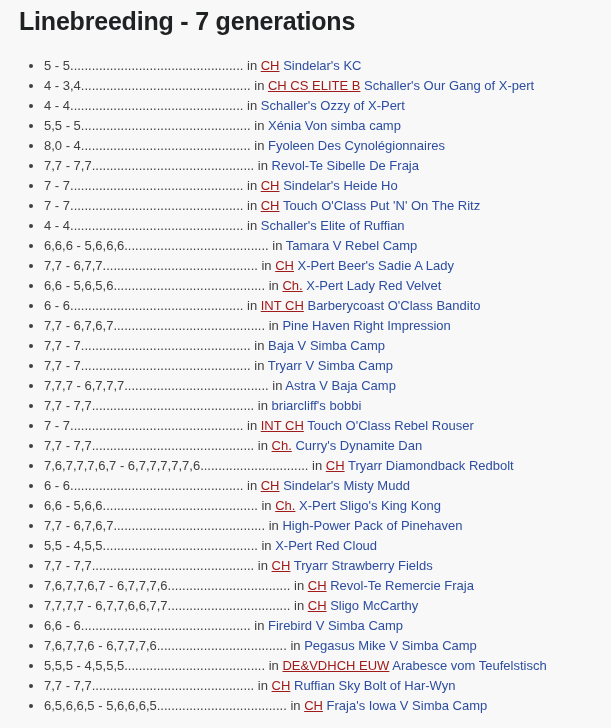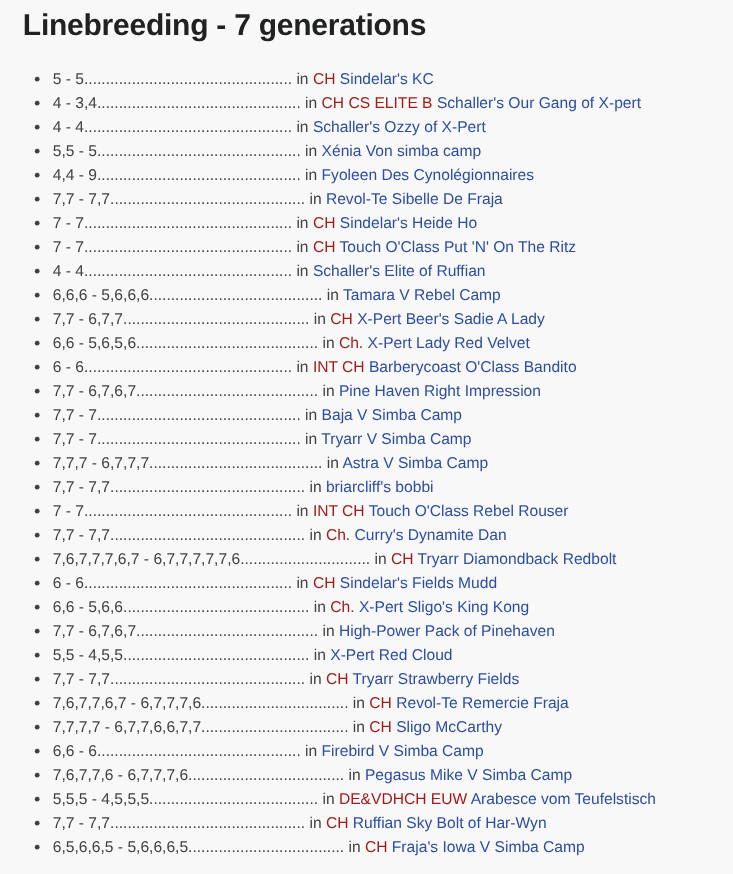--- a/index.html
+++ b/index.html
@@ -32,51 +32,51 @@
   }
   ul.lb-list li{
     font-size:13px;
     line-height:20px;
     height:20px;
     color:var(--text);
     white-space:nowrap;
   }
   ul.lb-list li::marker{color:var(--text);}
   .pattern,.leader,.connector{color:var(--text);}
-  .champ{color:var(--red);}
+  .champ{color:var(--red);text-decoration:underline;}
   a.dog{color:var(--blue);text-decoration:none;cursor:pointer;}
 </style>
 </head>
 <body>
 
 <h1>Linebreeding - 7 generations</h1>
 
 <ul class="lb-list">
     <li><span class="pattern">5 - 5</span><span class="leader">................................................</span><span class="connector"> in </span><span class="champ">CH</span> <a class="dog">Sindelar's KC</a></li>
     <li><span class="pattern">4 - 3,4</span><span class="leader">...............................................</span><span class="connector"> in </span><span class="champ">CH CS ELITE B</span> <a class="dog">Schaller's Our Gang of X-pert</a></li>
     <li><span class="pattern">4 - 4</span><span class="leader">................................................</span><span class="connector"> in </span><a class="dog">Schaller's Ozzy of X-Pert</a></li>
     <li><span class="pattern">5,5 - 5</span><span class="leader">...............................................</span><span class="connector"> in </span><a class="dog">Xénia Von simba camp</a></li>
-    <li><span class="pattern">4,4 - 9</span><span class="leader">...............................................</span><span class="connector"> in </span><a class="dog">Fyoleen Des Cynolégionnaires</a></li>
+    <li><span class="pattern">8,0 - 4</span><span class="leader">...............................................</span><span class="connector"> in </span><a class="dog">Fyoleen Des Cynolégionnaires</a></li>
     <li><span class="pattern">7,7 - 7,7</span><span class="leader">.............................................</span><span class="connector"> in </span><a class="dog">Revol-Te Sibelle De Fraja</a></li>
     <li><span class="pattern">7 - 7</span><span class="leader">................................................</span><span class="connector"> in </span><span class="champ">CH</span> <a class="dog">Sindelar's Heide Ho</a></li>
     <li><span class="pattern">7 - 7</span><span class="leader">................................................</span><span class="connector"> in </span><span class="champ">CH</span> <a class="dog">Touch O'Class Put 'N' On The Ritz</a></li>
     <li><span class="pattern">4 - 4</span><span class="leader">................................................</span><span class="connector"> in </span><a class="dog">Schaller's Elite of Ruffian</a></li>
     <li><span class="pattern">6,6,6 - 5,6,6,6</span><span class="leader">........................................</span><span class="connector"> in </span><a class="dog">Tamara V Rebel Camp</a></li>
     <li><span class="pattern">7,7 - 6,7,7</span><span class="leader">...........................................</span><span class="connector"> in </span><span class="champ">CH</span> <a class="dog">X-Pert Beer's Sadie A Lady</a></li>
     <li><span class="pattern">6,6 - 5,6,5,6</span><span class="leader">..........................................</span><span class="connector"> in </span><span class="champ">Ch.</span> <a class="dog">X-Pert Lady Red Velvet</a></li>
     <li><span class="pattern">6 - 6</span><span class="leader">................................................</span><span class="connector"> in </span><span class="champ">INT CH</span> <a class="dog">Barberycoast O'Class Bandito</a></li>
     <li><span class="pattern">7,7 - 6,7,6,7</span><span class="leader">..........................................</span><span class="connector"> in </span><a class="dog">Pine Haven Right Impression</a></li>
     <li><span class="pattern">7,7 - 7</span><span class="leader">...............................................</span><span class="connector"> in </span><a class="dog">Baja V Simba Camp</a></li>
     <li><span class="pattern">7,7 - 7</span><span class="leader">...............................................</span><span class="connector"> in </span><a class="dog">Tryarr V Simba Camp</a></li>
-    <li><span class="pattern">7,7,7 - 6,7,7,7</span><span class="leader">........................................</span><span class="connector"> in </span><a class="dog">Astra V Simba Camp</a></li>
+    <li><span class="pattern">7,7,7 - 6,7,7,7</span><span class="leader">........................................</span><span class="connector"> in </span><a class="dog">Astra V Baja Camp</a></li>
     <li><span class="pattern">7,7 - 7,7</span><span class="leader">.............................................</span><span class="connector"> in </span><a class="dog">briarcliff's bobbi</a></li>
     <li><span class="pattern">7 - 7</span><span class="leader">................................................</span><span class="connector"> in </span><span class="champ">INT CH</span> <a class="dog">Touch O'Class Rebel Rouser</a></li>
     <li><span class="pattern">7,7 - 7,7</span><span class="leader">.............................................</span><span class="connector"> in </span><span class="champ">Ch.</span> <a class="dog">Curry's Dynamite Dan</a></li>
     <li><span class="pattern">7,6,7,7,7,6,7 - 6,7,7,7,7,7,6</span><span class="leader">..............................</span><span class="connector"> in </span><span class="champ">CH</span> <a class="dog">Tryarr Diamondback Redbolt</a></li>
-    <li><span class="pattern">6 - 6</span><span class="leader">................................................</span><span class="connector"> in </span><span class="champ">CH</span> <a class="dog">Sindelar's Fields Mudd</a></li>
+    <li><span class="pattern">6 - 6</span><span class="leader">................................................</span><span class="connector"> in </span><span class="champ">CH</span> <a class="dog">Sindelar's Misty Mudd</a></li>
     <li><span class="pattern">6,6 - 5,6,6</span><span class="leader">...........................................</span><span class="connector"> in </span><span class="champ">Ch.</span> <a class="dog">X-Pert Sligo's King Kong</a></li>
     <li><span class="pattern">7,7 - 6,7,6,7</span><span class="leader">..........................................</span><span class="connector"> in </span><a class="dog">High-Power Pack of Pinehaven</a></li>
     <li><span class="pattern">5,5 - 4,5,5</span><span class="leader">...........................................</span><span class="connector"> in </span><a class="dog">X-Pert Red Cloud</a></li>
     <li><span class="pattern">7,7 - 7,7</span><span class="leader">.............................................</span><span class="connector"> in </span><span class="champ">CH</span> <a class="dog">Tryarr Strawberry Fields</a></li>
     <li><span class="pattern">7,6,7,7,6,7 - 6,7,7,7,6</span><span class="leader">..................................</span><span class="connector"> in </span><span class="champ">CH</span> <a class="dog">Revol-Te Remercie Fraja</a></li>
     <li><span class="pattern">7,7,7,7 - 6,7,7,6,6,7,7</span><span class="leader">..................................</span><span class="connector"> in </span><span class="champ">CH</span> <a class="dog">Sligo McCarthy</a></li>
     <li><span class="pattern">6,6 - 6</span><span class="leader">...............................................</span><span class="connector"> in </span><a class="dog">Firebird V Simba Camp</a></li>
     <li><span class="pattern">7,6,7,7,6 - 6,7,7,7,6</span><span class="leader">....................................</span><span class="connector"> in </span><a class="dog">Pegasus Mike V Simba Camp</a></li>
     <li><span class="pattern">5,5,5 - 4,5,5,5</span><span class="leader">.......................................</span><span class="connector"> in </span><span class="champ">DE&amp;VDHCH EUW</span> <a class="dog">Arabesce vom Teufelstisch</a></li>
     <li><span class="pattern">7,7 - 7,7</span><span class="leader">.............................................</span><span class="connector"> in </span><span class="champ">CH</span> <a class="dog">Ruffian Sky Bolt of Har-Wyn</a></li>

